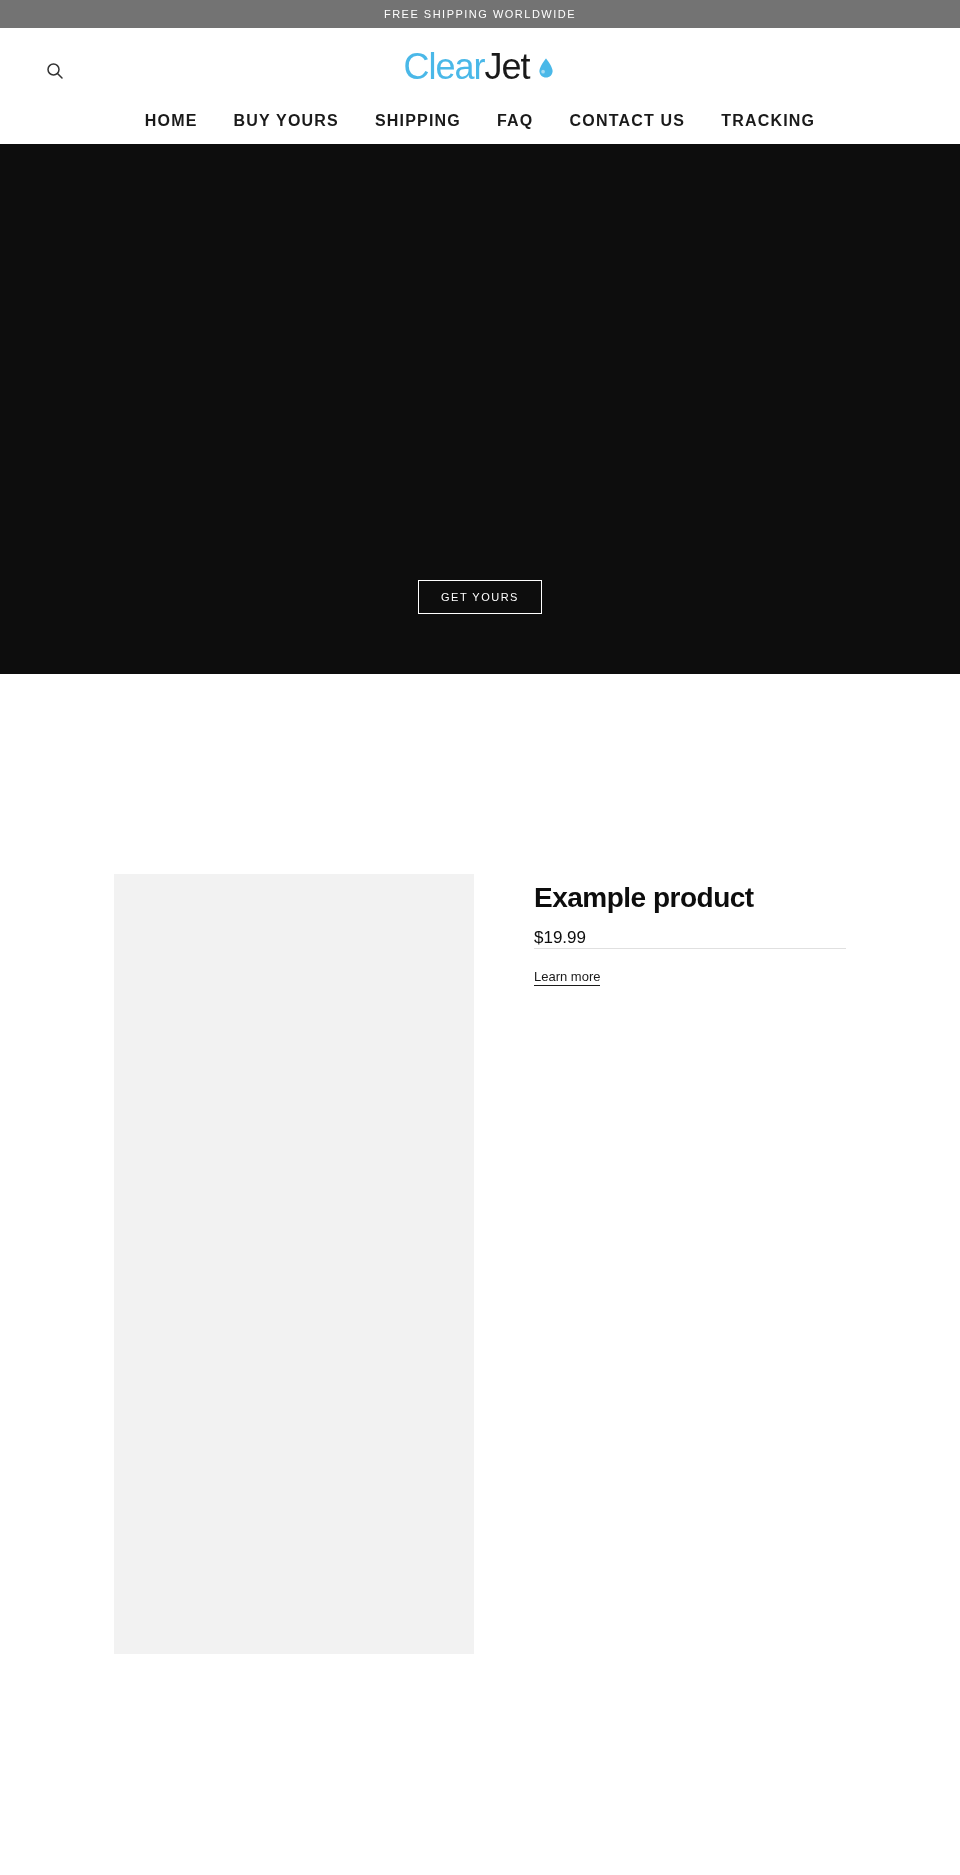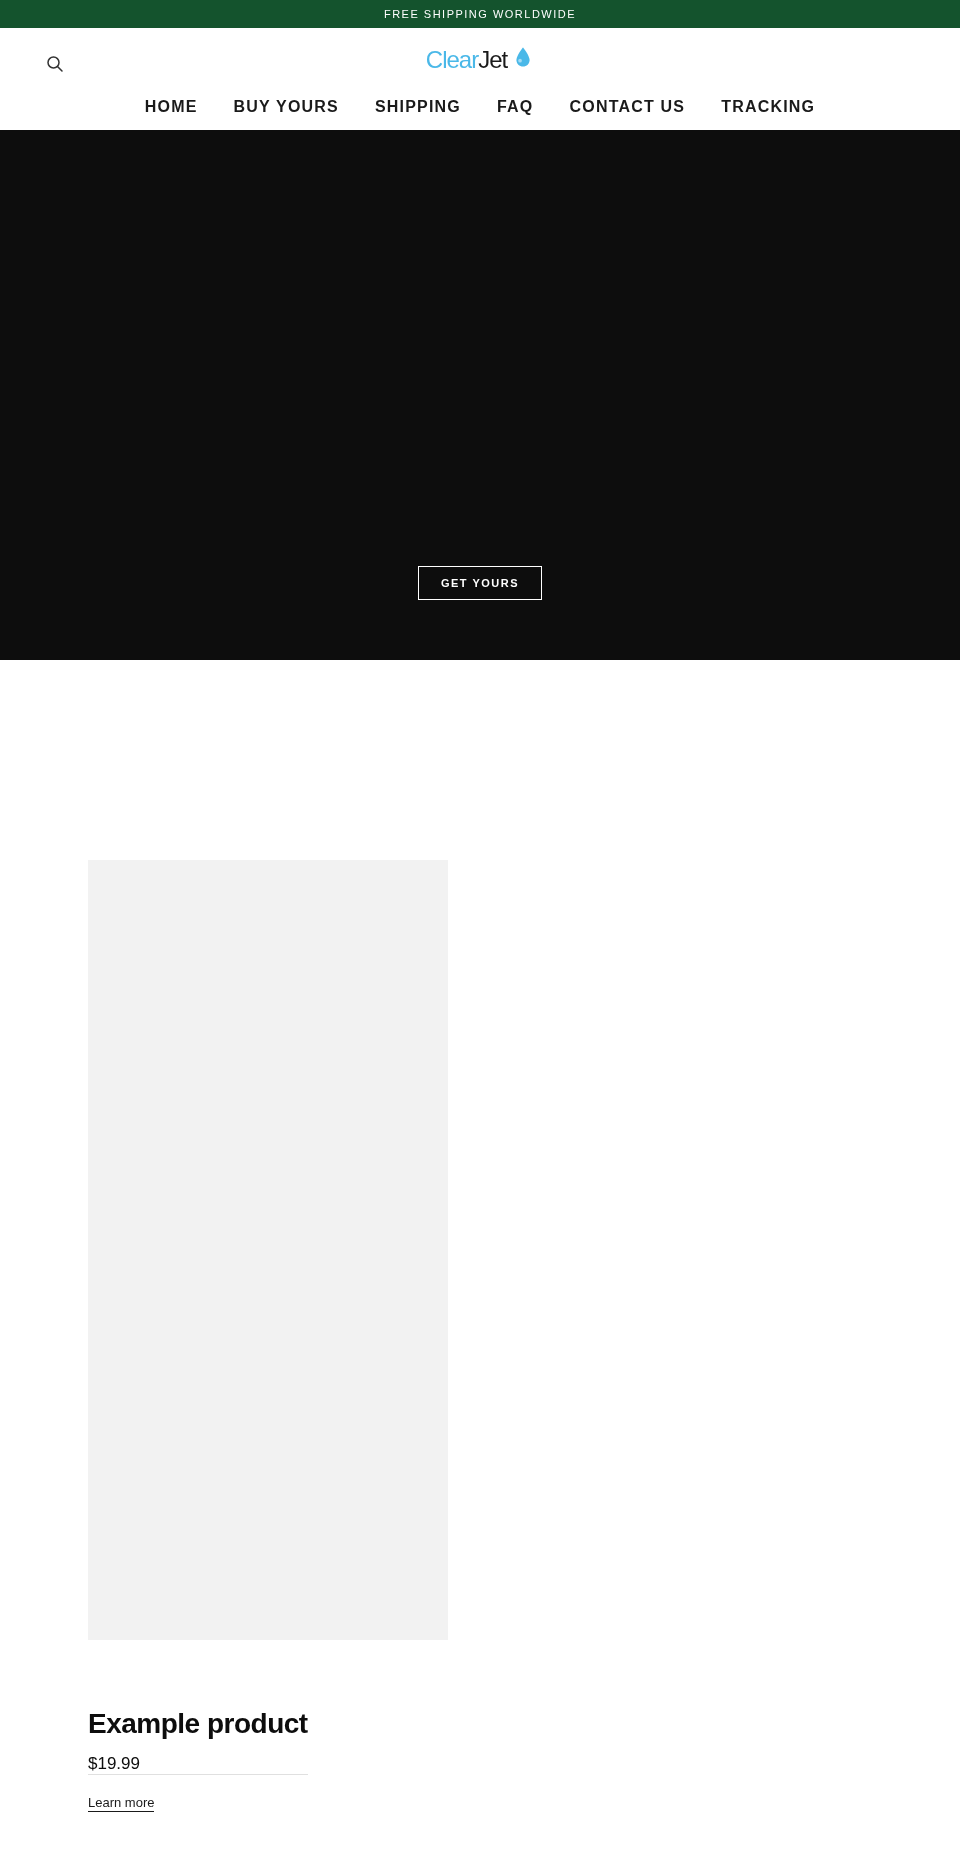--- a/index.html
+++ b/index.html
@@ -10,21 +10,21 @@
 
     body {
       font-family: -apple-system, BlinkMacSystemFont, 'Helvetica Neue', Arial, sans-serif;
       background: #ffffff;
       width: 960px;
       min-height: 1875px;
     }
 
     
     .top-banner {
-      background: #14532d;
+      background: #737373;
       color: #ffffff;
       text-align: center;
       padding: 8px 0;
       font-size: 11px;
       letter-spacing: 1.5px;
       font-weight: 500;
     }
 
     
     .header {
@@ -50,21 +50,21 @@
       padding: 6px;
     }
 
     .logo-wrap {
       display: flex;
       align-items: center;
       justify-content: center;
     }
 
     .logo-text {
-      font-size: 24px;
+      font-size: 36px;
       font-weight: 400;
       letter-spacing: -1px;
     }
 
     .logo-clear {
       color: #4ab8e8;
     }
 
     .logo-jet {
       color: #1a1a1a;
@@ -107,36 +107,35 @@
       padding-bottom: 60px;
     }
 
     .hero-btn {
       border: 1.5px solid #ffffff;
       color: #ffffff;
       background: transparent;
       padding: 10px 22px;
       font-size: 11px;
       letter-spacing: 1.5px;
-      font-weight: 700;
+      font-weight: 400;
       cursor: pointer;
       text-transform: uppercase;
     }
 
     
     .spacer {
       height: 200px;
       background: #ffffff;
     }
 
     
     .product-section {
       display: flex;
-      flex-direction: column;
-      padding: 0 88px;
+      padding: 0 114px;
       gap: 60px;
       align-items: flex-start;
     }
 
     .product-image-wrap {
       width: 360px;
       flex-shrink: 0;
       background: #f2f2f2;
       height: 780px;
     }

